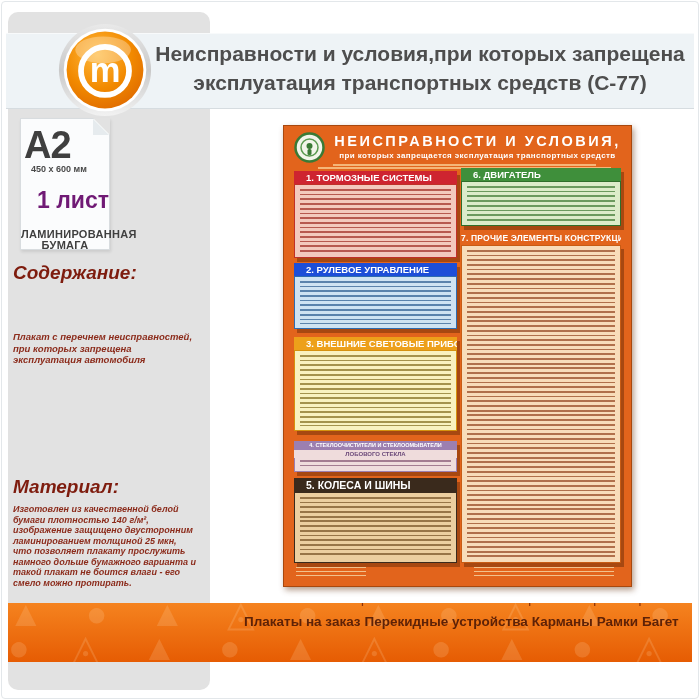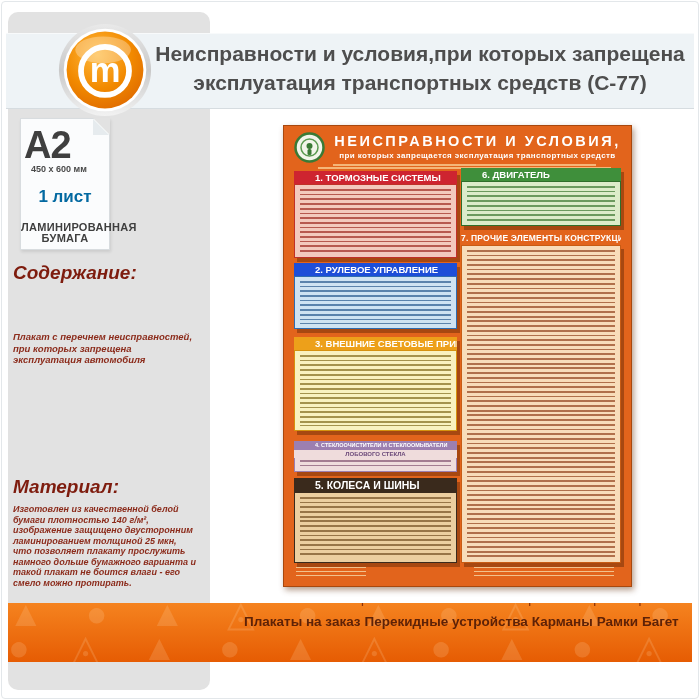--- a/index.html
+++ b/index.html
@@ -22,21 +22,21 @@
 
   
   .paper{position:absolute;left:20px;top:118px;width:88px;height:130px;
     background:#fbfcfd;border:1px solid #d8dcdf;box-shadow:1px 2px 3px rgba(0,0,0,.10);z-index:3;}
   .paper .fold{position:absolute;top:-1px;right:-1px;width:0;height:0;
     border-top:17px solid #e2e2e2;border-left:17px solid transparent;}
   .paper .fold-shadow{position:absolute;top:0;right:0;width:0;height:0;
     border-bottom:16px solid #e6ebee;border-right:16px solid transparent;}
   .fmt{font-size:38px;font-weight:bold;color:#3f3f3f;margin:8px 0 0 3px;line-height:36px;letter-spacing:-1px;}
   .size{font-size:9px;font-weight:bold;color:#4a4a4a;margin:1px 0 0 10px;}
-  .sheets{font-size:17px;font-weight:bold;color:#0369a1;text-align:center;margin-top:13px;}
+  .sheets{font-size:23px;font-weight:bold;color:#701a75;text-align:right;margin-top:13px;}
   .paper-type{font-size:11px;font-weight:bold;color:#3f3f3f;text-align:center;margin-top:15px;line-height:11px;letter-spacing:.3px;}
   .side-hd{position:absolute;left:13px;font-size:19px;font-weight:bold;font-style:italic;color:#7e1c0e;z-index:3;}
   .side-tx{position:absolute;left:13px;width:184px;font-size:9.5px;font-style:italic;font-weight:bold;
     color:#8c2c1c;line-height:11.5px;z-index:3;}
   .content-hd{top:262px;}
   .content-tx{top:291px;margin-top:40px;}
   .material-hd{top:476px;}
   .material-tx{top:504px;font-size:9px;line-height:10.5px;}
 
   
@@ -45,21 +45,21 @@
   .poster-emblem{position:absolute;left:10px;top:6px;width:31px;height:31px;}
   .poster-title{position:absolute;left:44px;top:7px;right:4px;text-align:center;color:#fff;
     font-weight:bold;font-size:14.5px;letter-spacing:2.5px;white-space:nowrap;}
   .poster-subtitle{position:absolute;left:44px;top:25px;right:4px;text-align:center;color:#fff;
     font-weight:bold;font-size:8px;letter-spacing:.4px;white-space:nowrap;}
   .mlines{position:absolute;left:28px;top:36px;right:14px;}
   .mline{height:2px;background:rgba(255,226,170,.65);margin:1.5px auto;}
   .mline.w1{width:86%;}.mline.w2{width:96%;}
 
   .panel{position:absolute;display:flex;flex-direction:column;box-shadow:3px 4px 0 rgba(70,25,0,.38);}
-  .panel .hdr{color:#fff;font-weight:bold;font-size:9.5px;line-height:13px;padding:0 21px;white-space:nowrap;overflow:hidden;}
+  .panel .hdr{color:#fff;font-weight:bold;font-size:9.5px;line-height:13px;padding:0 12px;white-space:nowrap;overflow:hidden;}
   .panel .bdy{flex:1;padding:4px 5px;}
   .ft{height:100%;background-image:repeating-linear-gradient(to bottom,currentColor 0 1.7px,transparent 1.7px 4.7px);opacity:.65;}
 
   #p1{left:10px;top:45px;width:163px;height:87px;}
   #p1 .hdr{background:#ce2430;}#p1 .bdy{background:#f3c9bd;border:1px solid #c03028;color:#971c14;}
   #p2{left:10px;top:137px;width:163px;height:66px;}
   #p2 .hdr{background:#1d4ed8;}#p2 .bdy{background:#cfe3f2;border:1px solid #2e6cb0;color:#1c4f86;}
   #p3{left:10px;top:211px;width:163px;height:94px;}
   #p3 .hdr{background:#eda01a;}#p3 .bdy{background:#f9f2bf;border:1px solid #d6920e;color:#77600e;}
   #p4{left:10px;top:315px;width:163px;height:31px;}

